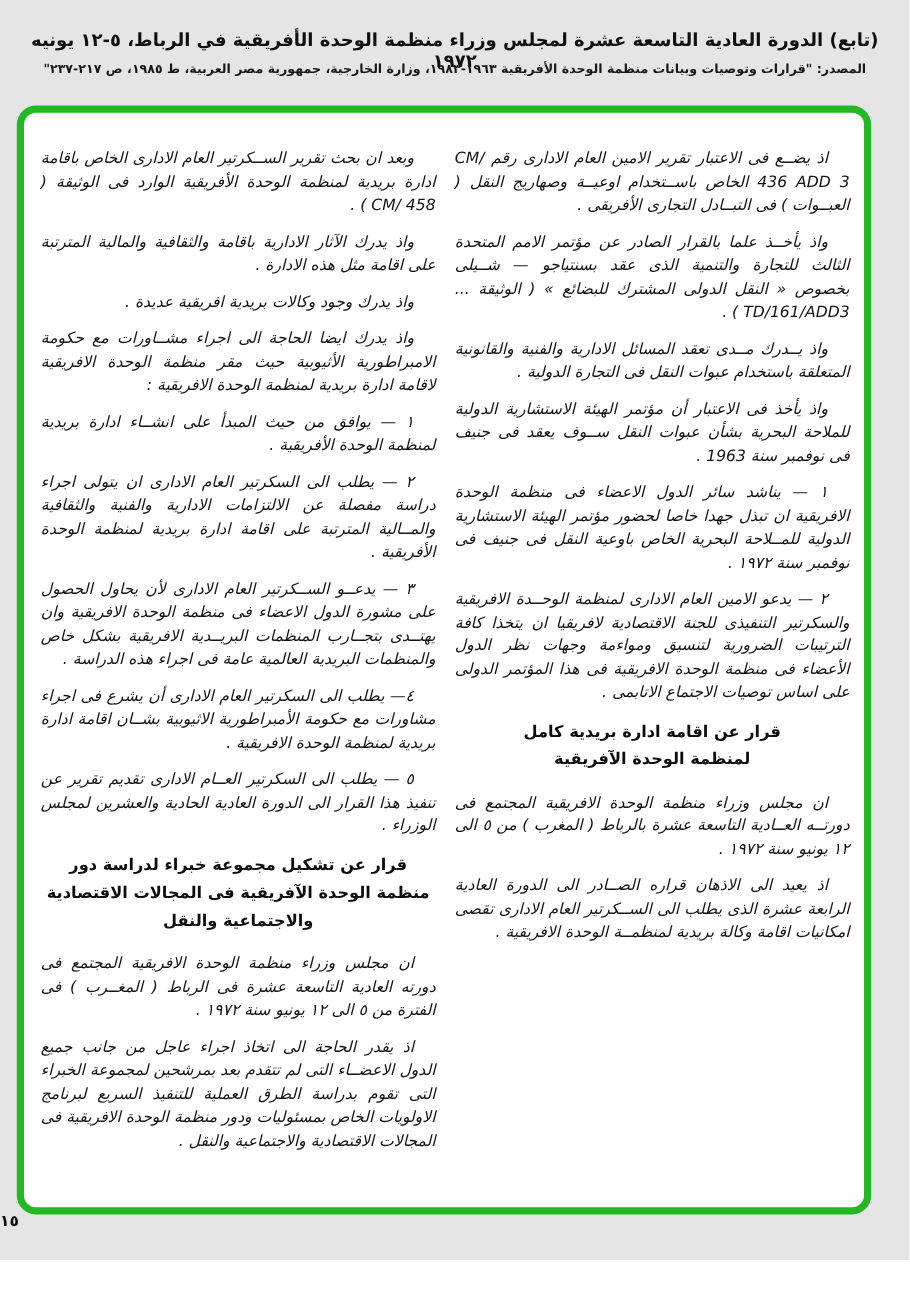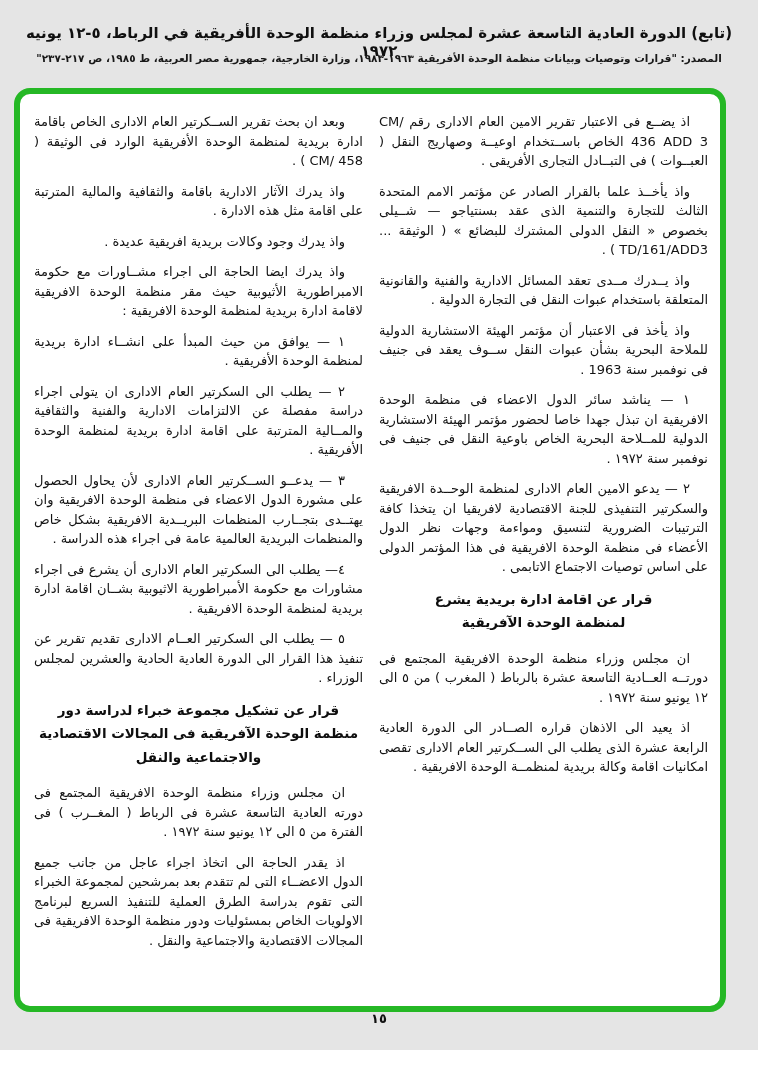--- a/index.html
+++ b/index.html
@@ -60,22 +60,23 @@
   }
   .col {
     flex: 1 1 0;
     direction: rtl;
     text-align: justify;
     font-size: 13px;
     line-height: 1.5;
     color: #131313;
   }
   .para {
-    margin: 0 0 11px 0;
+    margin: 11px 0 11px 0;
     text-indent: 18px;
+    font-style: italic;
   }
   .para:last-child { margin-bottom: 0; }
   .ref {
     direction: ltr;
     text-align: left;
     font-family: "DejaVu Serif", serif;
     font-size: 14px;
     letter-spacing: 0.5px;
     margin: 24px 0 16px 0;
     padding-left: 8px;
@@ -89,21 +90,21 @@
     white-space: pre-line;
     margin: 2px 0 14px 0;
     text-indent: 0;
     color: #0e0e0e;
   }
   .page-number {
     position: absolute;
     bottom: 24px;
     left: 0;
     right: 0;
-    text-align: center;
+    text-align: left;
     font-weight: bold;
     font-size: 13px;
     color: #101010;
   }
 </style>
 </head>
 <body>
 
 <div class="page">
 
@@ -113,21 +114,21 @@
   <div class="frame">
     <div class="cols">
 
       <div class="col">
         <p class="para">اذ يضــع فى الاعتبار تقرير الامين العام الادارى رقم CM/ 436 ADD 3 الخاص باســتخدام اوعيــة وصهاريج النقل ( العبــوات ) فى التبــادل التجارى الأفريقى .</p>
         <p class="para">واذ يأخــذ علما بالقرار الصادر عن مؤتمر الامم المتحدة الثالث للتجارة والتنمية الذى عقد بسنتياجو — شــيلى بخصوص « النقل الدولى المشترك للبضائع » ( الوثيقة ... TD/161/ADD3 ) .</p>
         <p class="para">واذ يــدرك مــدى تعقد المسائل الادارية والفنية والقانونية المتعلقة باستخدام عبوات النقل فى التجارة الدولية .</p>
         <p class="para">واذ يأخذ فى الاعتبار أن مؤتمر الهيئة الاستشارية الدولية للملاحة البحرية بشأن عبوات النقل ســوف يعقد فى جنيف فى نوفمبر سنة 1963 .</p>
         <p class="para">١ — يناشد سائر الدول الاعضاء فى منظمة الوحدة الافريقية ان تبذل جهدا خاصا لحضور مؤتمر الهيئة الاستشارية الدولية للمــلاحة البحرية الخاص باوعية النقل فى جنيف فى نوفمبر سنة ١٩٧٢ .</p>
         <p class="para">٢ — يدعو الامين العام الادارى لمنظمة الوحــدة الافريقية والسكرتير التنفيذى للجنة الاقتصادية لافريقيا ان يتخذا كافة الترتيبات الضرورية لتنسيق ومواءمة وجهات نظر الدول الأعضاء فى منظمة الوحدة الافريقية فى هذا المؤتمر الدولى على اساس توصيات الاجتماع الاتابمى .</p>
-        <div class="res-title">قرار عن اقامة ادارة بريدية يشرع
+        <div class="res-title">قرار عن اقامة ادارة بريدية كامل
 لمنظمة الوحدة الآفريقية</div>
         <p class="para">ان مجلس وزراء منظمة الوحدة الافريقية المجتمع فى دورتــه العــادية التاسعة عشرة بالرباط ( المغرب ) من ٥ الى ١٢ يونيو سنة ١٩٧٢ .</p>
         <p class="para">اذ يعيد الى الاذهان قراره الصــادر الى الدورة العادية الرابعة عشرة الذى يطلب الى الســكرتير العام الادارى تقصى امكانيات اقامة وكالة بريدية لمنظمــة الوحدة الافريقية .</p>
       </div>
 
       <div class="col">
         <p class="para">وبعد ان بحث تقرير الســكرتير العام الادارى الخاص باقامة ادارة بريدية لمنظمة الوحدة الأفريقية الوارد فى الوثيقة ( CM/ 458 ) .</p>
         <p class="para">واذ يدرك الآثار الادارية باقامة والثقافية والمالية المترتبة على اقامة مثل هذه الادارة .</p>
         <p class="para">واذ يدرك وجود وكالات بريدية افريقية عديدة .</p>
         <p class="para">واذ يدرك ايضا الحاجة الى اجراء مشــاورات مع حكومة الامبراطورية الأثيوبية حيث مقر منظمة الوحدة الافريقية لاقامة ادارة بريدية لمنظمة الوحدة الافريقية :</p>

